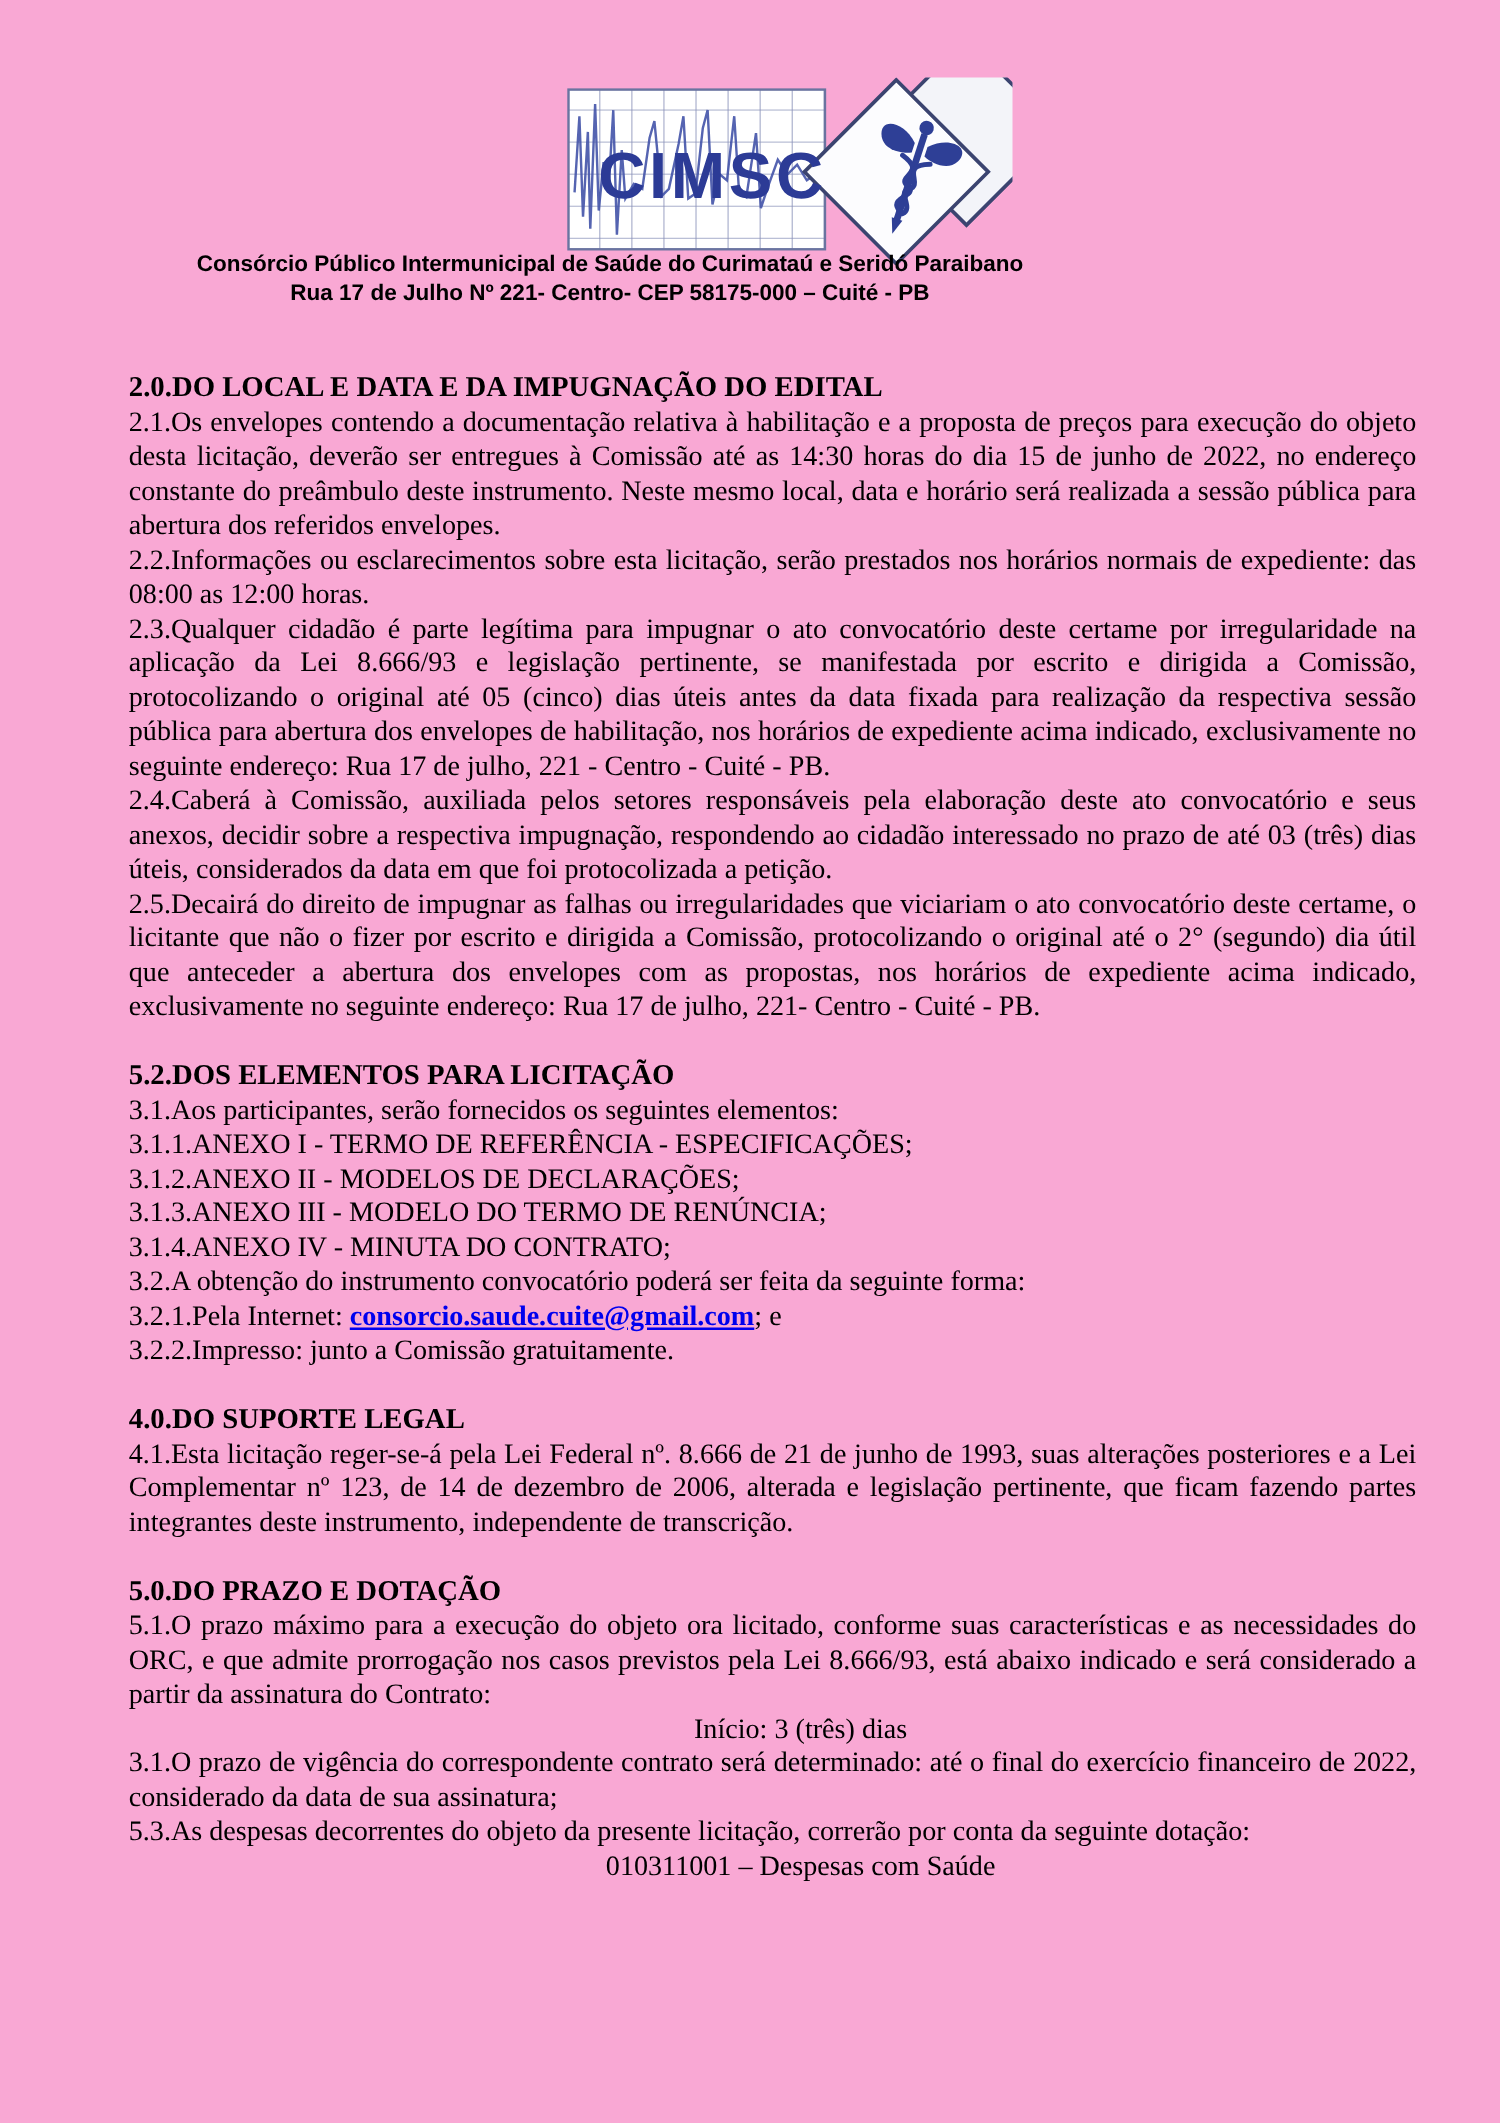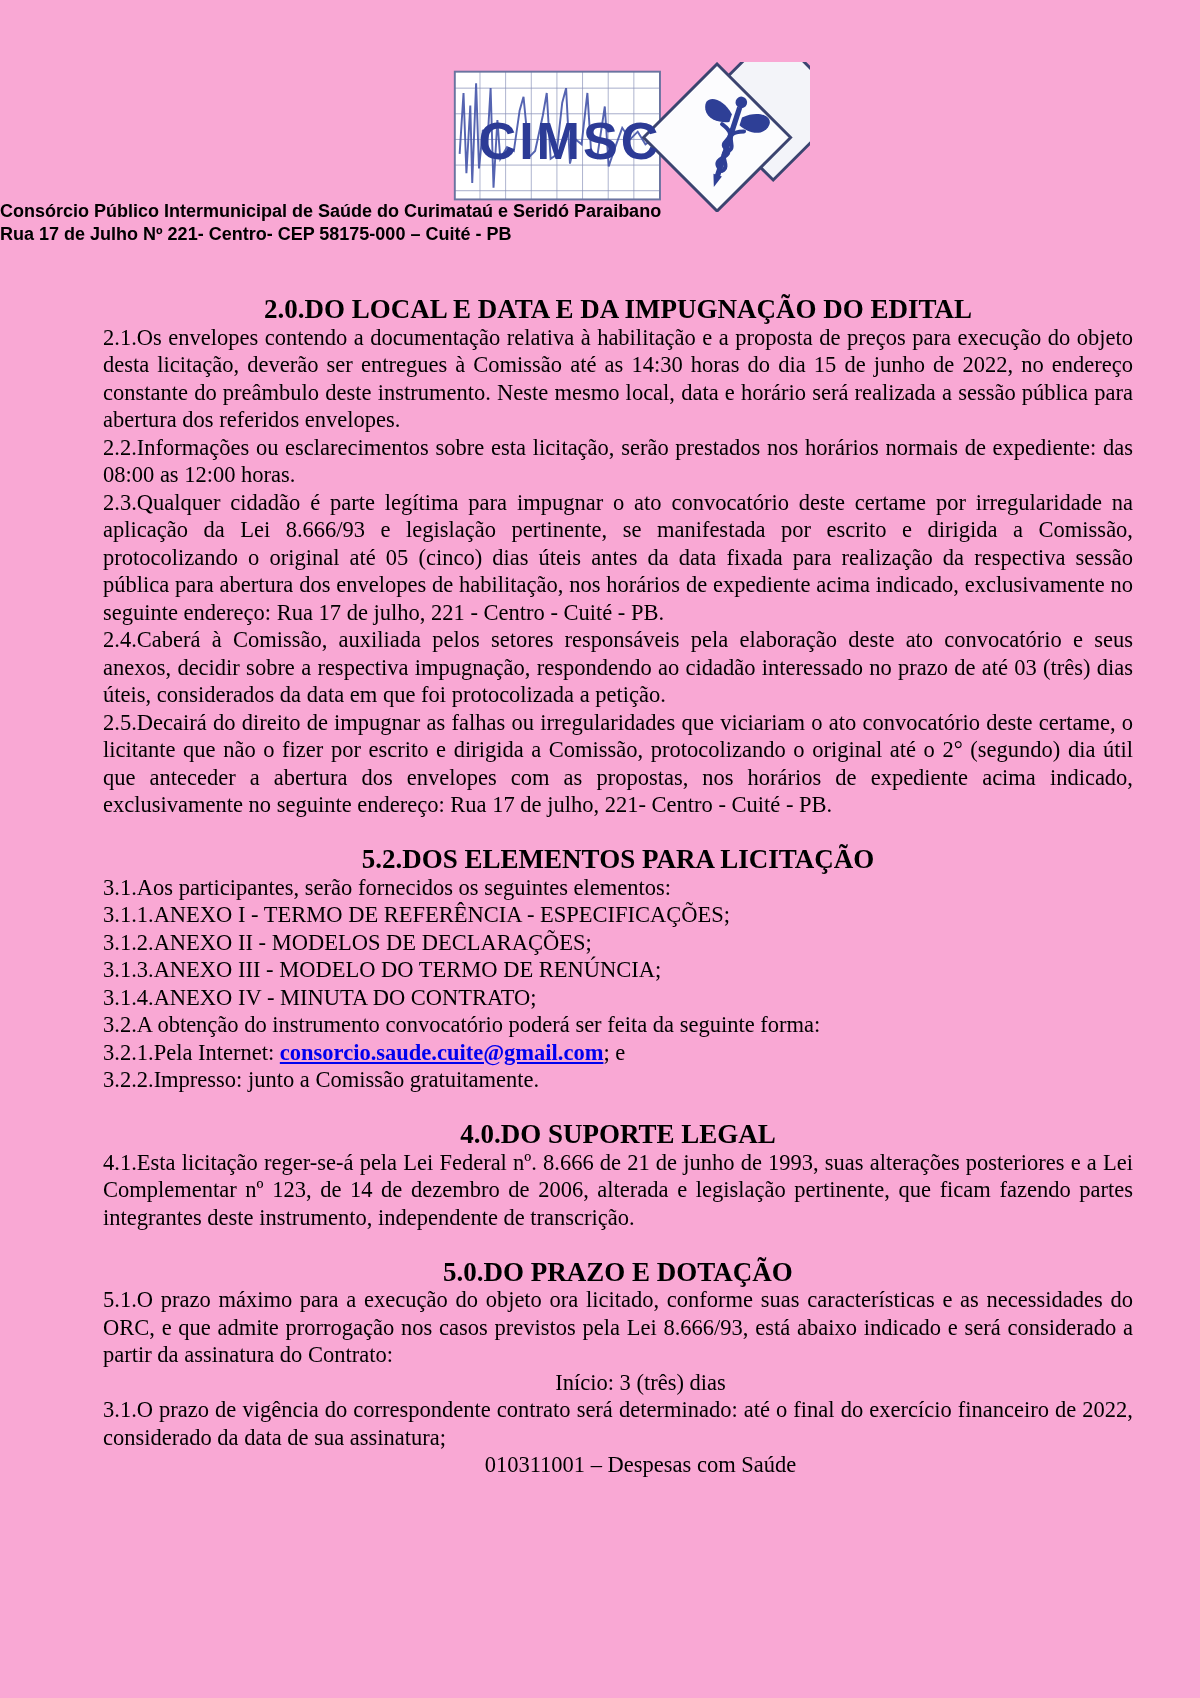--- a/index.html
+++ b/index.html
@@ -15,20 +15,21 @@
   
   .logo-wrap{
     position:absolute;
     left:448px;top:62px;
     width:362px;height:150px;
   }
   
   .org-header{
     position:absolute;
     left:0;top:200px;width:976px;
+    text-align:center;
     font-family:"Liberation Sans", sans-serif;
     font-weight:bold;
     font-size:18px;
     line-height:22.5px;
     letter-spacing:0;
   }
   .org-header .email-link{
     color:#0000ee;
     text-decoration:underline;
   }
@@ -37,22 +38,22 @@
     position:absolute;
     left:103px;top:296px;
     width:1030px;
     font-size:22.5px;
     line-height:27.5px;
     text-align:justify;
   }
   .content p{margin:0;}
   .content p.sec-heading{
     font-weight:bold;
-    font-size:27px;
-    text-align:center;
+    font-size:23px;
+    text-align:left;
     margin-top:27.5px;
   }
   .content p.sec-heading.first{margin-top:0;}
   .content p.indent{
     padding-left:45px;
     text-align:center;
   }
   .content a.inline-email{
     color:#0000ee;
     font-weight:bold;
@@ -122,16 +123,17 @@
     <p><span>3.2.1.Pela Internet: </span><a href="#" class="inline-email">consorcio.saude.cuite@gmail.com</a><span>; e</span></p>
     <p>3.2.2.Impresso: junto a Comissão gratuitamente.</p>
 
     <p class="sec-heading">4.0.DO SUPORTE LEGAL</p>
     <p>4.1.Esta licitação reger-se-á pela Lei Federal nº. 8.666 de 21 de junho de 1993, suas alterações posteriores e a Lei Complementar nº 123, de 14 de dezembro de 2006, alterada e legislação pertinente, que ficam fazendo partes integrantes deste instrumento, independente de transcrição.</p>
 
     <p class="sec-heading">5.0.DO PRAZO E DOTAÇÃO</p>
     <p>5.1.O prazo máximo para a execução do objeto ora licitado, conforme suas características e as necessidades do ORC, e que admite prorrogação nos casos previstos pela Lei 8.666/93, está abaixo indicado e será considerado a partir da assinatura do Contrato:</p>
     <p class="indent">Início: 3 (três) dias</p>
     <p>3.1.O prazo de vigência do correspondente contrato será determinado: até o final do exercício financeiro de 2022, considerado da data de sua assinatura;</p>
+    <p>5.3.As despesas decorrentes do objeto da presente licitação, correrão por conta da seguinte dotação:</p>
     <p class="indent">010311001 – Despesas com Saúde</p>
 
   </div>
 </div>
 
 </body></html>

